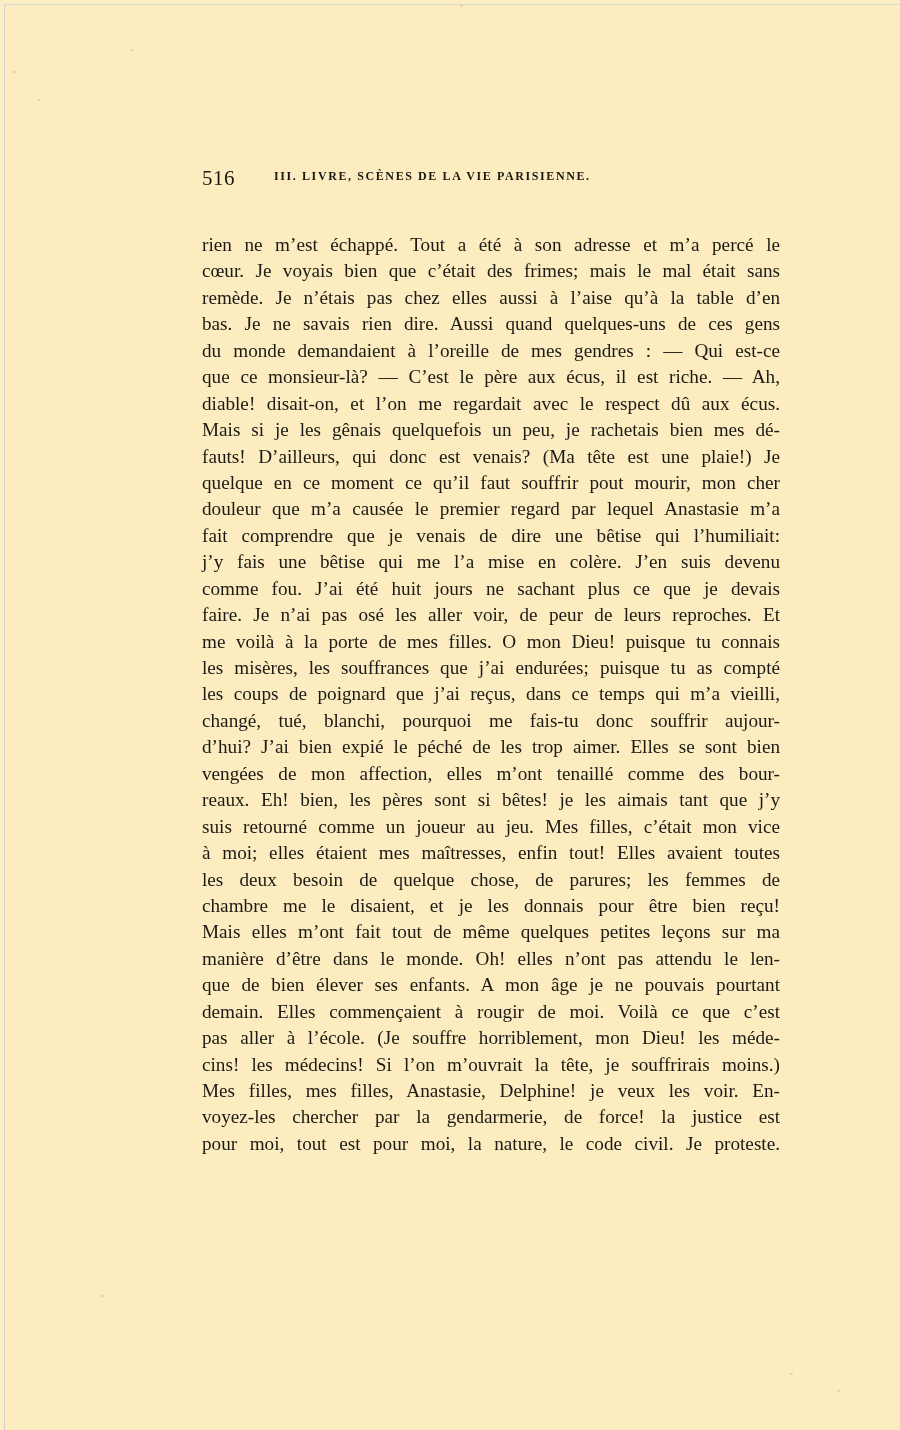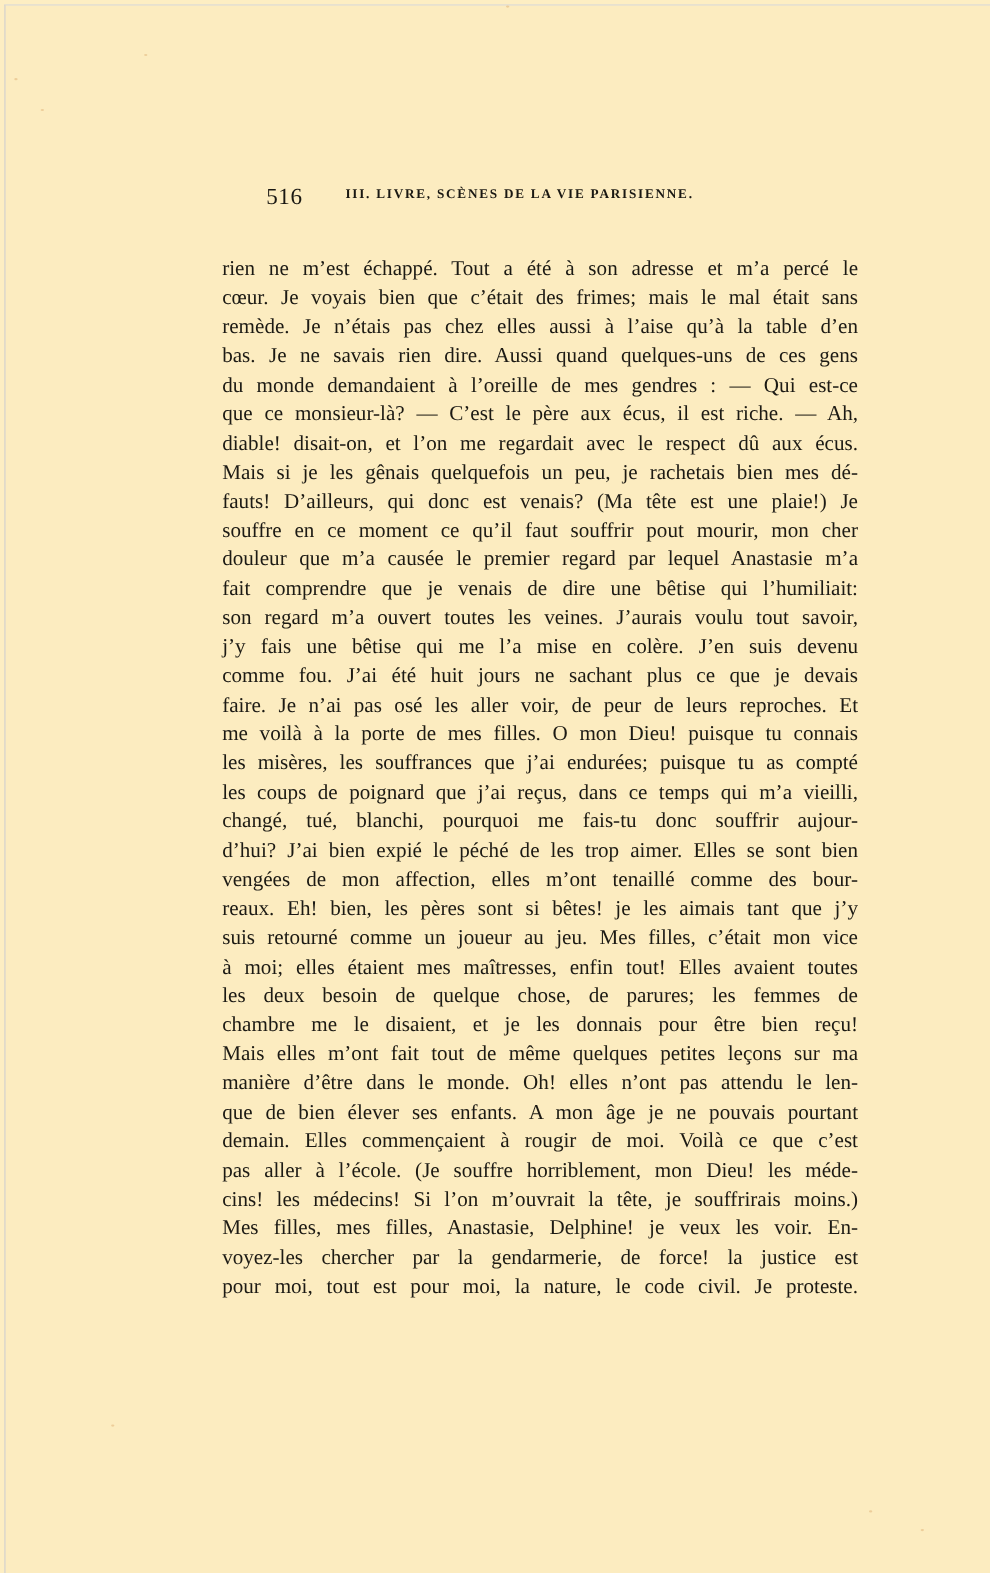--- a/index.html
+++ b/index.html
@@ -33,21 +33,20 @@
     opacity: 0.8;
   }
   .header {
     position: absolute;
     left: 202px;
     top: 166px;
     width: 578px;
     height: 26px;
     font-family: "Liberation Serif", serif;
     color: #1a1812;
-    margin-left: 40px;
   }
   .page-number {
     position: absolute;
     left: 0;
     top: 0;
     font-size: 21px;
     font-weight: normal;
     letter-spacing: 0.5px;
   }
   .running-head {
@@ -103,24 +102,23 @@
 <div class="body-text">
   <span class="line">rien ne m’est échappé. Tout a été à son adresse et m’a percé le</span>
   <span class="line">cœur. Je voyais bien que c’était des frimes; mais le mal était sans</span>
   <span class="line">remède. Je n’étais pas chez elles aussi à l’aise qu’à la table d’en</span>
   <span class="line">bas. Je ne savais rien dire. Aussi quand quelques-uns de ces gens</span>
   <span class="line">du monde demandaient à l’oreille de mes gendres : — Qui est-ce</span>
   <span class="line">que ce monsieur-là? — C’est le père aux écus, il est riche. — Ah,</span>
   <span class="line">diable! disait-on, et l’on me regardait avec le respect dû aux écus.</span>
   <span class="line">Mais si je les gênais quelquefois un peu, je rachetais bien mes dé-</span>
   <span class="line">fauts! D’ailleurs, qui donc est venais? (Ma tête est une plaie!) Je</span>
-  <span class="line">souffre en ce moment ce qu’il faut souffrir pout mourir, mon cher</span>
+  <span class="line">quelque en ce moment ce qu’il faut souffrir pout mourir, mon cher</span>
   <span class="line">douleur que m’a causée le premier regard par lequel Anastasie m’a</span>
   <span class="line">fait comprendre que je venais de dire une bêtise qui l’humiliait:</span>
-  <span class="line">son regard m’a ouvert toutes les veines. J’aurais voulu tout savoir,</span>
   <span class="line">j’y fais une bêtise qui me l’a mise en colère. J’en suis devenu</span>
   <span class="line">comme fou. J’ai été huit jours ne sachant plus ce que je devais</span>
   <span class="line">faire. Je n’ai pas osé les aller voir, de peur de leurs reproches. Et</span>
   <span class="line">me voilà à la porte de mes filles. O mon Dieu! puisque tu connais</span>
   <span class="line">les misères, les souffrances que j’ai endurées; puisque tu as compté</span>
   <span class="line">les coups de poignard que j’ai reçus, dans ce temps qui m’a vieilli,</span>
   <span class="line">changé, tué, blanchi, pourquoi me fais-tu donc souffrir aujour-</span>
   <span class="line">d’hui? J’ai bien expié le péché de les trop aimer. Elles se sont bien</span>
   <span class="line">vengées de mon affection, elles m’ont tenaillé comme des bour-</span>
   <span class="line">reaux. Eh! bien, les pères sont si bêtes! je les aimais tant que j’y</span>

